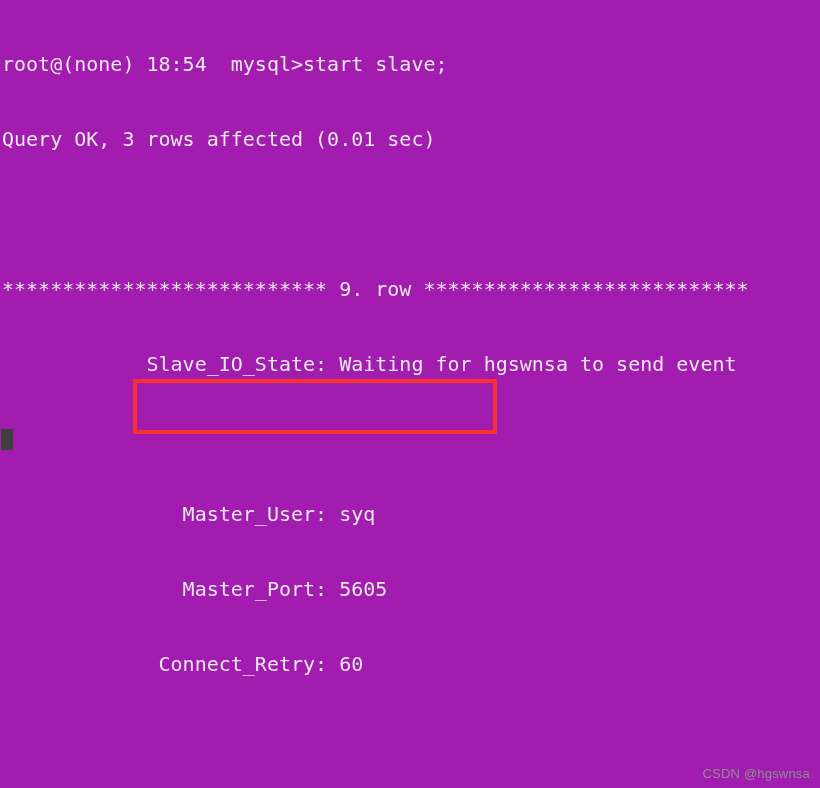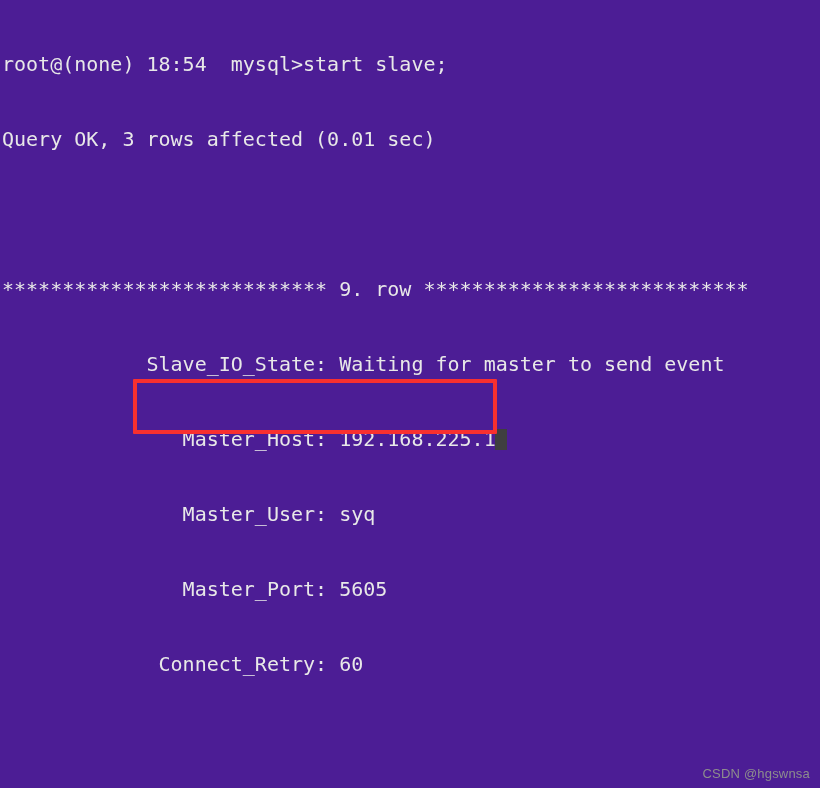--- a/index.html
+++ b/index.html
@@ -13,21 +13,21 @@
     overflow: hidden;
     position: relative;
     font-family: "DejaVu Sans Mono", "Liberation Mono", monospace;
   }
   #terminal {
     position: absolute;
     left: 0;
     top: 0;
     width: 820px;
     height: 788px;
-    background: #4c1d95;
+    background: #a21caf;
     color: #e8e8e8;
     font-family: "DejaVu Sans Mono", "Liberation Mono", monospace;
     font-size: 20px;
     line-height: 25px;
     letter-spacing: 0px;
     white-space: pre;
     padding: 2px 0 6px 2px;
     box-sizing: border-box;
   }
   .line {
@@ -69,22 +69,22 @@
   }
 </style>
 </head>
 <body>
 
 <div id="terminal">
   <span class="line">root@(none) 18:54  mysql&gt;start slave;</span>
   <span class="line">Query OK, 3 rows affected (0.01 sec)</span>
   <span class="blank"></span>
   <span class="line">*************************** 9. row ***************************</span>
-  <span class="line">            Slave_IO_State: Waiting for master to send event</span>
-  <span class="line"><span>               Master_Host: 192.168.225.1</span><span class="cursor-block"></span></span>
+  <span class="line">            Slave_IO_State: Waiting for hgswnsa to send event</span>
+  <span class="line"><span class="cursor-block"></span></span>
   <span class="line">               Master_User: syq</span>
   <span class="line">               Master_Port: 5605</span>
   <span class="line">             Connect_Retry: 60</span>
   
   
   
   
   
   
   

